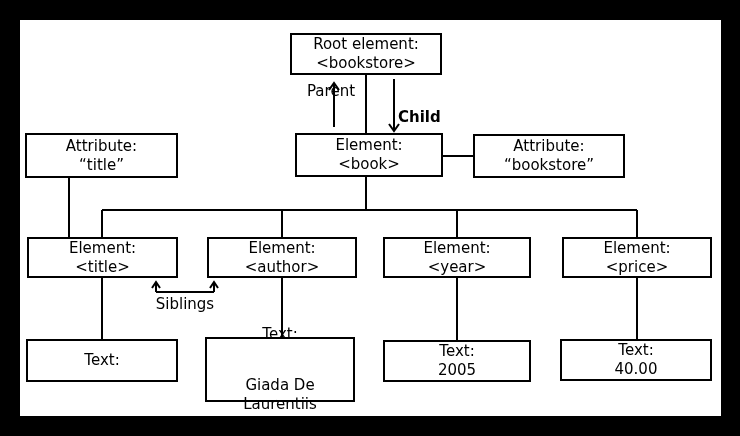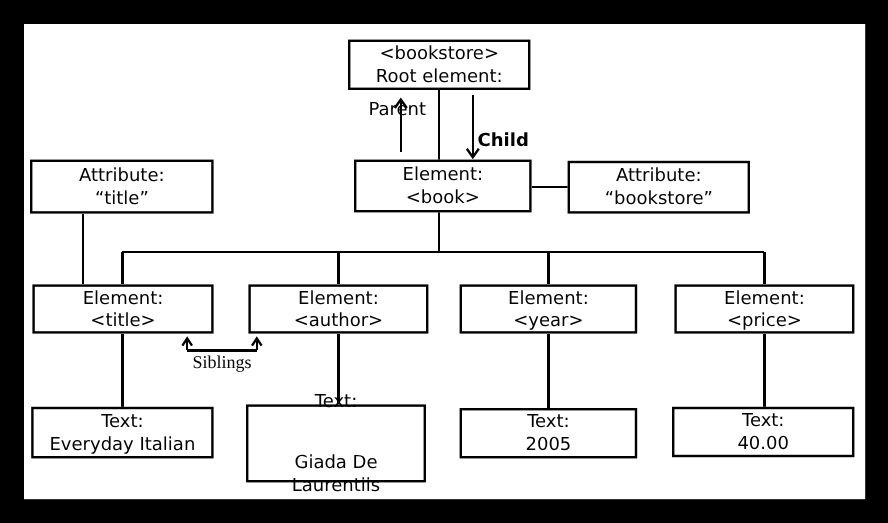--- a/index.html
+++ b/index.html
@@ -32,21 +32,21 @@
     color: #000;
   }
   .box span { display: block; white-space: normal; }
   .box .wrap2 { max-width: 112px; margin-top: 32px; }
   .lbl {
     position: absolute;
     font-size: 15px;
     color: #000;
     white-space: nowrap;
   }
-  .lbl.center { text-align: center; font-family: Liberation Serif, serif; }
+  .lbl.center { text-align: center; }
 </style>
 </head>
 <body>
 
 <div class="frame">
   <div class="canvas"></div>
 
   <svg class="connectors" width="740" height="436" viewBox="0 0 740 436" xmlns="http://www.w3.org/2000/svg">
     <g stroke="#000" stroke-width="2" fill="none" shape-rendering="crispEdges">
 
@@ -80,22 +80,22 @@
     </g>
     <g stroke="#000" stroke-width="2" fill="none">
       <polyline points="329,90 334,83 339,90"></polyline>
       <polyline points="389,124 394,131 399,124"></polyline>
       <polyline points="152,288 156,282 160,288"></polyline>
       <polyline points="210,288 214,282 218,288"></polyline>
     </g>
   </svg>
 
   <div class="box" style="left:290px; top:33px; width:152px; height:42px;">
+    <span>Root element:</span>
     <span>&lt;bookstore&gt;</span>
-    <span>Root element:</span>
   </div>
 
   <div class="box" style="left:25px; top:133px; width:153px; height:45px;">
     <span>Attribute:</span>
     <span>“title”</span>
   </div>
   <div class="box" style="left:295px; top:133px; width:148px; height:44px;">
     <span>Element:</span>
     <span>&lt;book&gt;</span>
   </div>
@@ -116,21 +116,20 @@
     <span>Element:</span>
     <span>&lt;year&gt;</span>
   </div>
   <div class="box" style="left:562px; top:237px; width:150px; height:41px;">
     <span>Element:</span>
     <span>&lt;price&gt;</span>
   </div>
 
   <div class="box" style="left:26px; top:339px; width:152px; height:43px;">
     <span>Text:</span>
-    <span>Everyday Italian</span>
   </div>
   <div class="box" style="left:205px; top:337px; width:150px; height:65px;">
     <span>Text:</span>
     <span class="wrap2">Giada De Laurentiis</span>
   </div>
   <div class="box" style="left:383px; top:340px; width:148px; height:42px;">
     <span>Text:</span>
     <span>2005</span>
   </div>
   <div class="box" style="left:560px; top:339px; width:152px; height:42px;">

